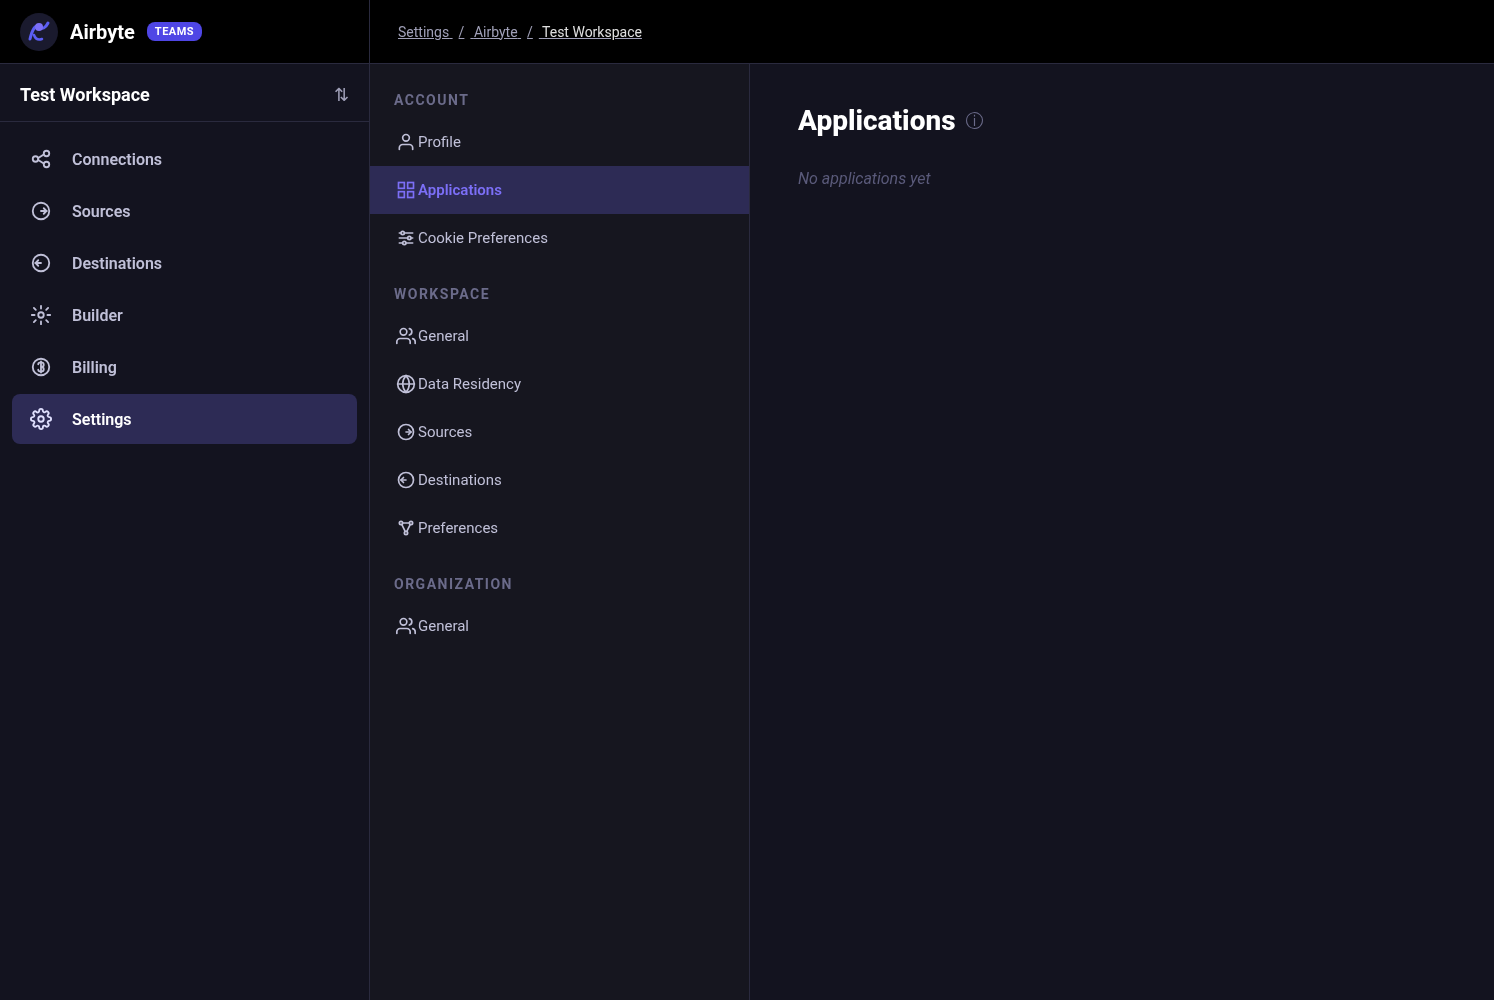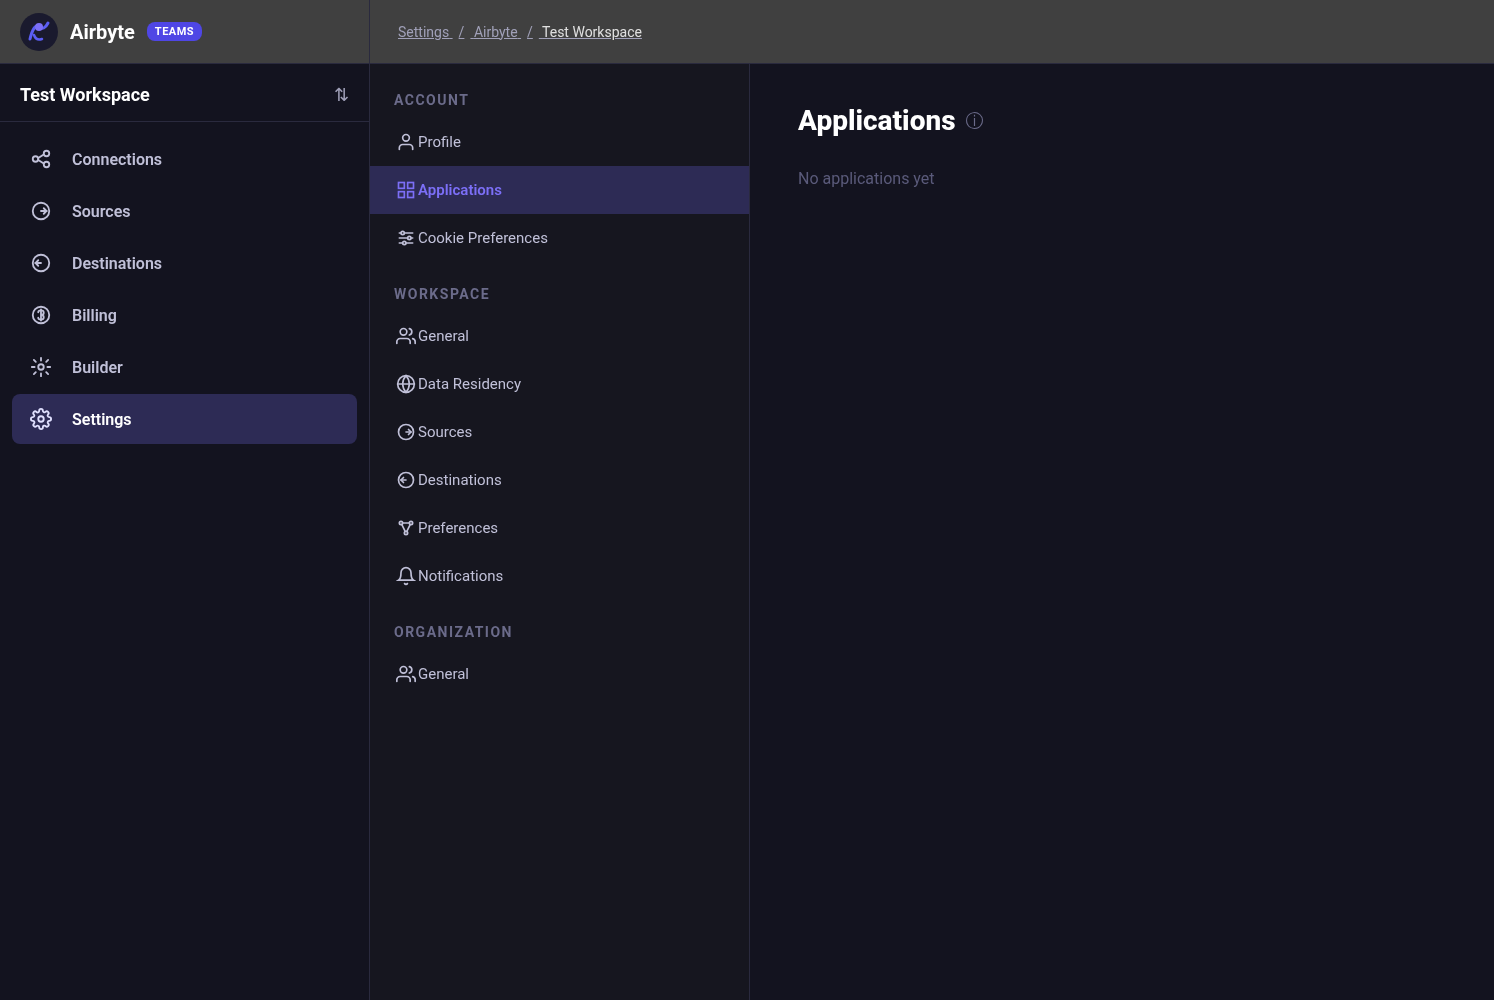--- a/index.html
+++ b/index.html
@@ -11,21 +11,21 @@
       height: 1000px;
       overflow: hidden;
       display: flex;
       flex-direction: column;
     }
 
     
     .topbar {
       display: flex;
       align-items: center;
-      background: #404040;
+      background: #000000;
       height: 64px;
       border-bottom: 1px solid #2a2a3e;
       flex-shrink: 0;
     }
     .topbar-left {
       width: 370px;
       display: flex;
       align-items: center;
       padding: 0 20px;
       gap: 12px;
@@ -185,20 +185,21 @@
       font-weight: 800;
       color: #fff;
     }
     .info-icon {
       color: #6b6b8a;
       font-size: 18px;
       cursor: pointer;
     }
     .no-content-text {
       font-size: 16px;
+      font-style: italic;
       color: #5a5a7a;
       margin-top: 12px;
     }
   </style>
 </head>
 <body>
 
 <div class="topbar">
   <div class="topbar-left">
 
@@ -260,45 +261,45 @@
             <path d="M12 12 L6 12"></path>
             <path d="M9 9 L6 12 L9 15"></path>
           </svg>
         </span>
         <span>Destinations</span>
       </div>
 
       <div class="nav-item">
         <span class="nav-icon">
           <svg viewBox="0 0 24 24" fill="none" stroke="#c0c0d8" stroke-width="2" stroke-linecap="round">
-            <circle cx="12" cy="12" r="9"></circle>
-            <path d="M12 6 L12 18"></path>
-            <path d="M9 9 Q9 7 12 7 Q15 7 15 9.5 Q15 12 12 12 Q15 12 15 14.5 Q15 17 12 17 Q9 17 9 15"></path>
-          </svg>
-        </span>
-        <span>Billing</span>
-      </div>
-
-      <div class="nav-item">
-        <span class="nav-icon">
-          <svg viewBox="0 0 24 24" fill="none" stroke="#c0c0d8" stroke-width="2" stroke-linecap="round">
             <circle cx="12" cy="12" r="3"></circle>
             <path d="M12 2 L12 5"></path>
             <path d="M12 19 L12 22"></path>
             <path d="M4.22 4.22 L6.34 6.34"></path>
             <path d="M17.66 17.66 L19.78 19.78"></path>
             <path d="M2 12 L5 12"></path>
             <path d="M19 12 L22 12"></path>
             <path d="M4.22 19.78 L6.34 17.66"></path>
             <path d="M17.66 6.34 L19.78 4.22"></path>
           </svg>
         </span>
         <span>Builder</span>
       </div>
 
+      <div class="nav-item">
+        <span class="nav-icon">
+          <svg viewBox="0 0 24 24" fill="none" stroke="#c0c0d8" stroke-width="2" stroke-linecap="round">
+            <circle cx="12" cy="12" r="9"></circle>
+            <path d="M12 6 L12 18"></path>
+            <path d="M9 9 Q9 7 12 7 Q15 7 15 9.5 Q15 12 12 12 Q15 12 15 14.5 Q15 17 12 17 Q9 17 9 15"></path>
+          </svg>
+        </span>
+        <span>Billing</span>
+      </div>
+
       <div class="nav-item active">
         <span class="nav-icon">
           <svg viewBox="0 0 24 24" fill="none" stroke="#e0e0ff" stroke-width="2" stroke-linecap="round">
             <circle cx="12" cy="12" r="3"></circle>
             <path d="M19.4 15a1.65 1.65 0 0 0 .33 1.82l.06.06a2 2 0 0 1-2.83 2.83l-.06-.06a1.65 1.65 0 0 0-1.82-.33 1.65 1.65 0 0 0-1 1.51V21a2 2 0 0 1-4 0v-.09A1.65 1.65 0 0 0 9 19.4a1.65 1.65 0 0 0-1.82.33l-.06.06a2 2 0 0 1-2.83-2.83l.06-.06A1.65 1.65 0 0 0 4.68 15a1.65 1.65 0 0 0-1.51-1H3a2 2 0 0 1 0-4h.09A1.65 1.65 0 0 0 4.6 9a1.65 1.65 0 0 0-.33-1.82l-.06-.06a2 2 0 0 1 2.83-2.83l.06.06A1.65 1.65 0 0 0 9 4.68a1.65 1.65 0 0 0 1-1.51V3a2 2 0 0 1 4 0v.09a1.65 1.65 0 0 0 1 1.51 1.65 1.65 0 0 0 1.82-.33l.06-.06a2 2 0 0 1 2.83 2.83l-.06.06A1.65 1.65 0 0 0 19.4 9a1.65 1.65 0 0 0 1.51 1H21a2 2 0 0 1 0 4h-.09a1.65 1.65 0 0 0-1.51 1z"></path>
           </svg>
         </span>
         <span>Settings</span>
       </div>
 
@@ -402,29 +403,20 @@
             <circle cx="18" cy="6" r="2"></circle>
             <circle cx="12" cy="18" r="2"></circle>
             <line x1="8" y1="6" x2="16" y2="6"></line>
             <line x1="7" y1="8" x2="11" y2="16"></line>
             <line x1="17" y1="8" x2="13" y2="16"></line>
           </svg>
         </span>
         <span>Preferences</span>
       </div>
 
-      <div class="settings-item">
-        <span class="settings-item-icon">
-          <svg viewBox="0 0 24 24" fill="none" stroke="#c0c0d8" stroke-width="2" stroke-linecap="round">
-            <path d="M18 8A6 6 0 0 0 6 8c0 7-3 9-3 9h18s-3-2-3-9"></path>
-            <path d="M13.73 21a2 2 0 0 1-3.46 0"></path>
-          </svg>
-        </span>
-        <span>Notifications</span>
-      </div>
     </div>
 
     <div class="settings-section">
       <div class="settings-section-title">ORGANIZATION</div>
 
       <div class="settings-item">
         <span class="settings-item-icon">
           <svg viewBox="0 0 24 24" fill="none" stroke="#c0c0d8" stroke-width="2" stroke-linecap="round">
             <path d="M17 21v-2a4 4 0 0 0-4-4H5a4 4 0 0 0-4 4v2"></path>
             <circle cx="9" cy="7" r="4"></circle>

